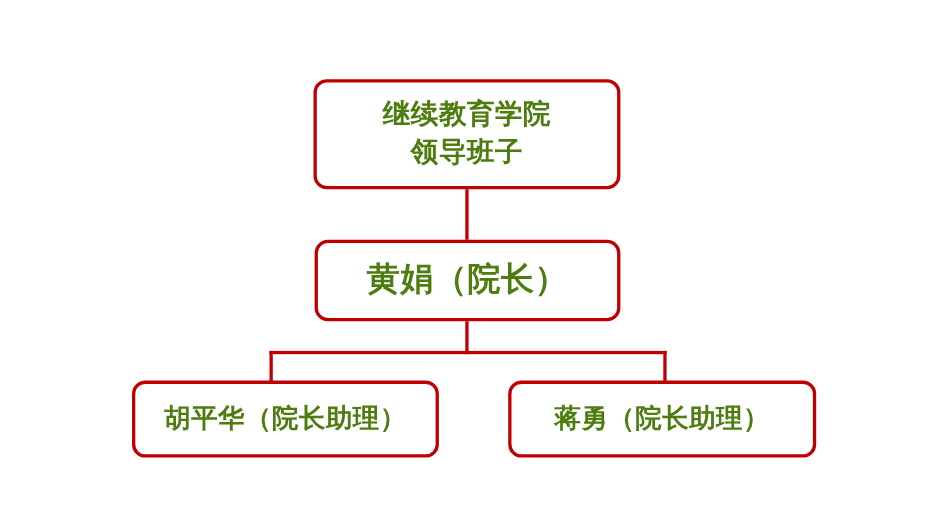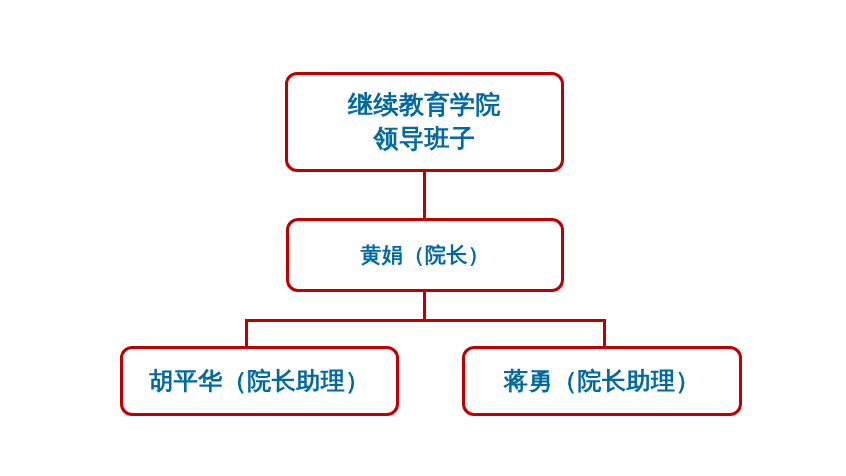--- a/index.html
+++ b/index.html
@@ -27,21 +27,21 @@
     background: #ffffff;
     border: 3px solid #C00000;
     border-radius: 12px;
     display: flex;
     align-items: center;
     justify-content: center;
     text-align: center;
     z-index: 2;
   }
   .node-label {
-    color: #0369a1;
+    color: #4d7c0f;
     font-weight: bold;
     letter-spacing: 0.5px;
     line-height: 1.35;
     white-space: pre-line;
   }
 
   #node-root {
     left: 285px;
     top: 72px;
     width: 279px;
@@ -51,21 +51,21 @@
     font-size: 25px;
   }
 
   #node-dean {
     left: 286px;
     top: 218px;
     width: 278px;
     height: 74px;
   }
   #node-dean .node-label {
-    font-size: 21px;
+    font-size: 30px;
   }
 
   #node-assistant-1 {
     left: 120px;
     top: 346px;
     width: 279px;
     height: 70px;
   }
   #node-assistant-2 {
     left: 462px;

